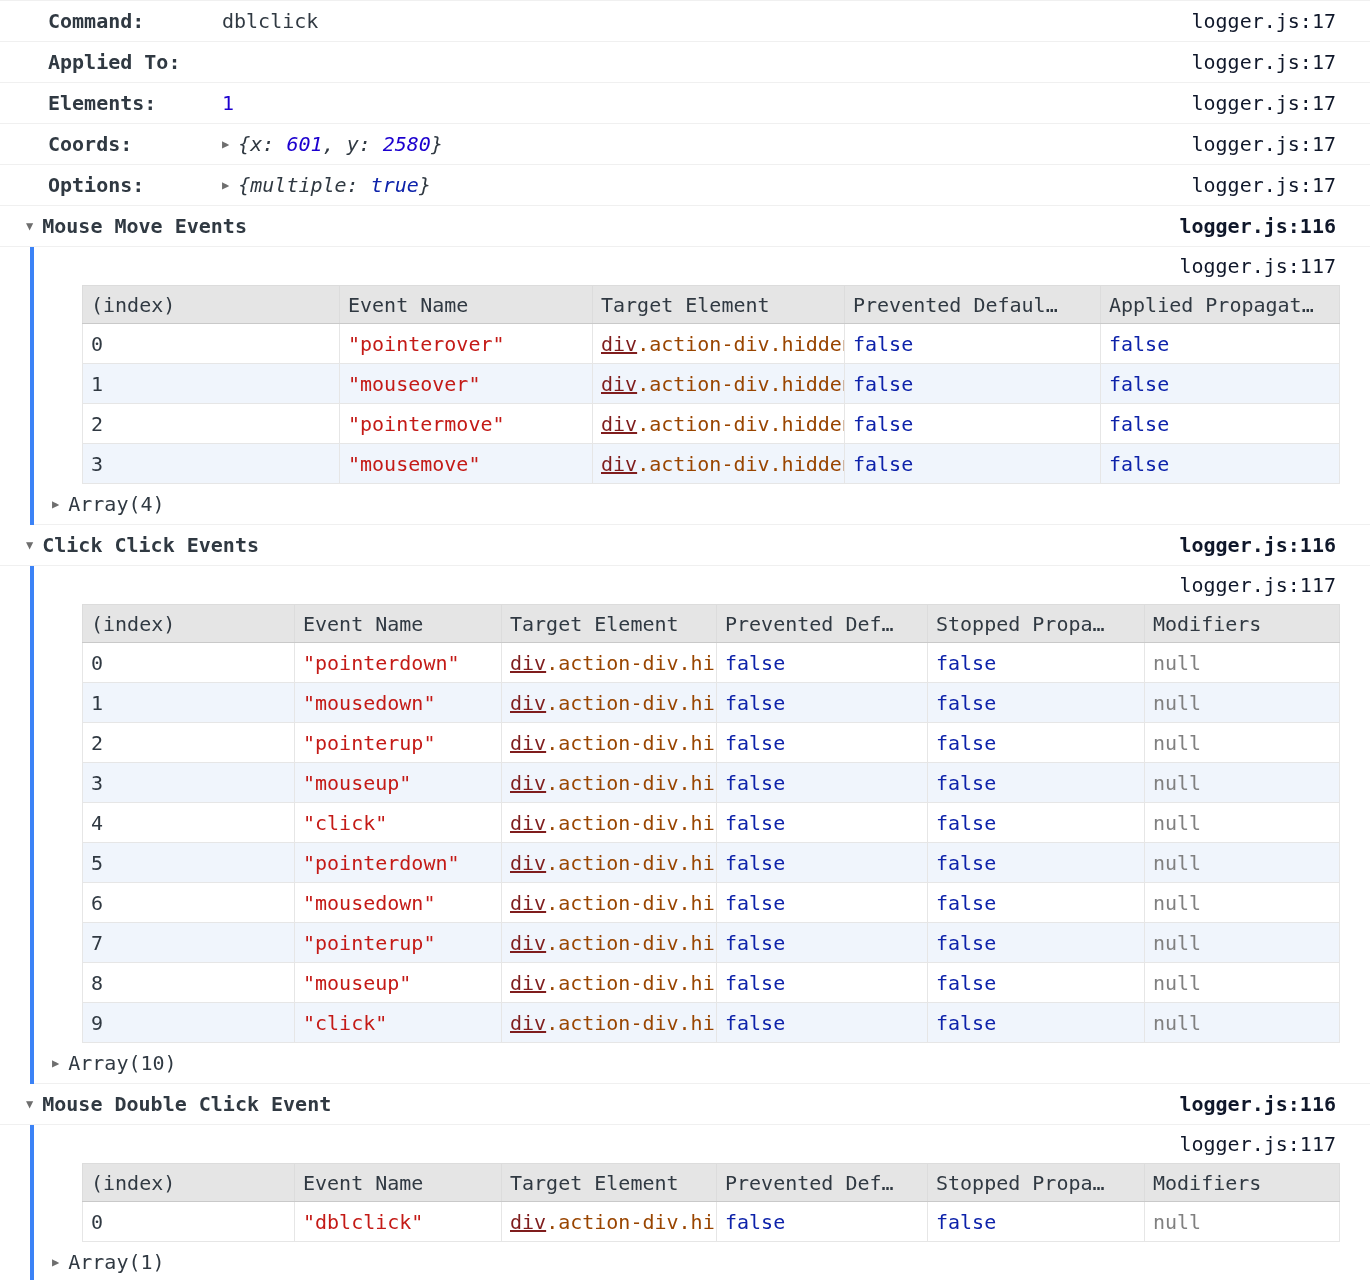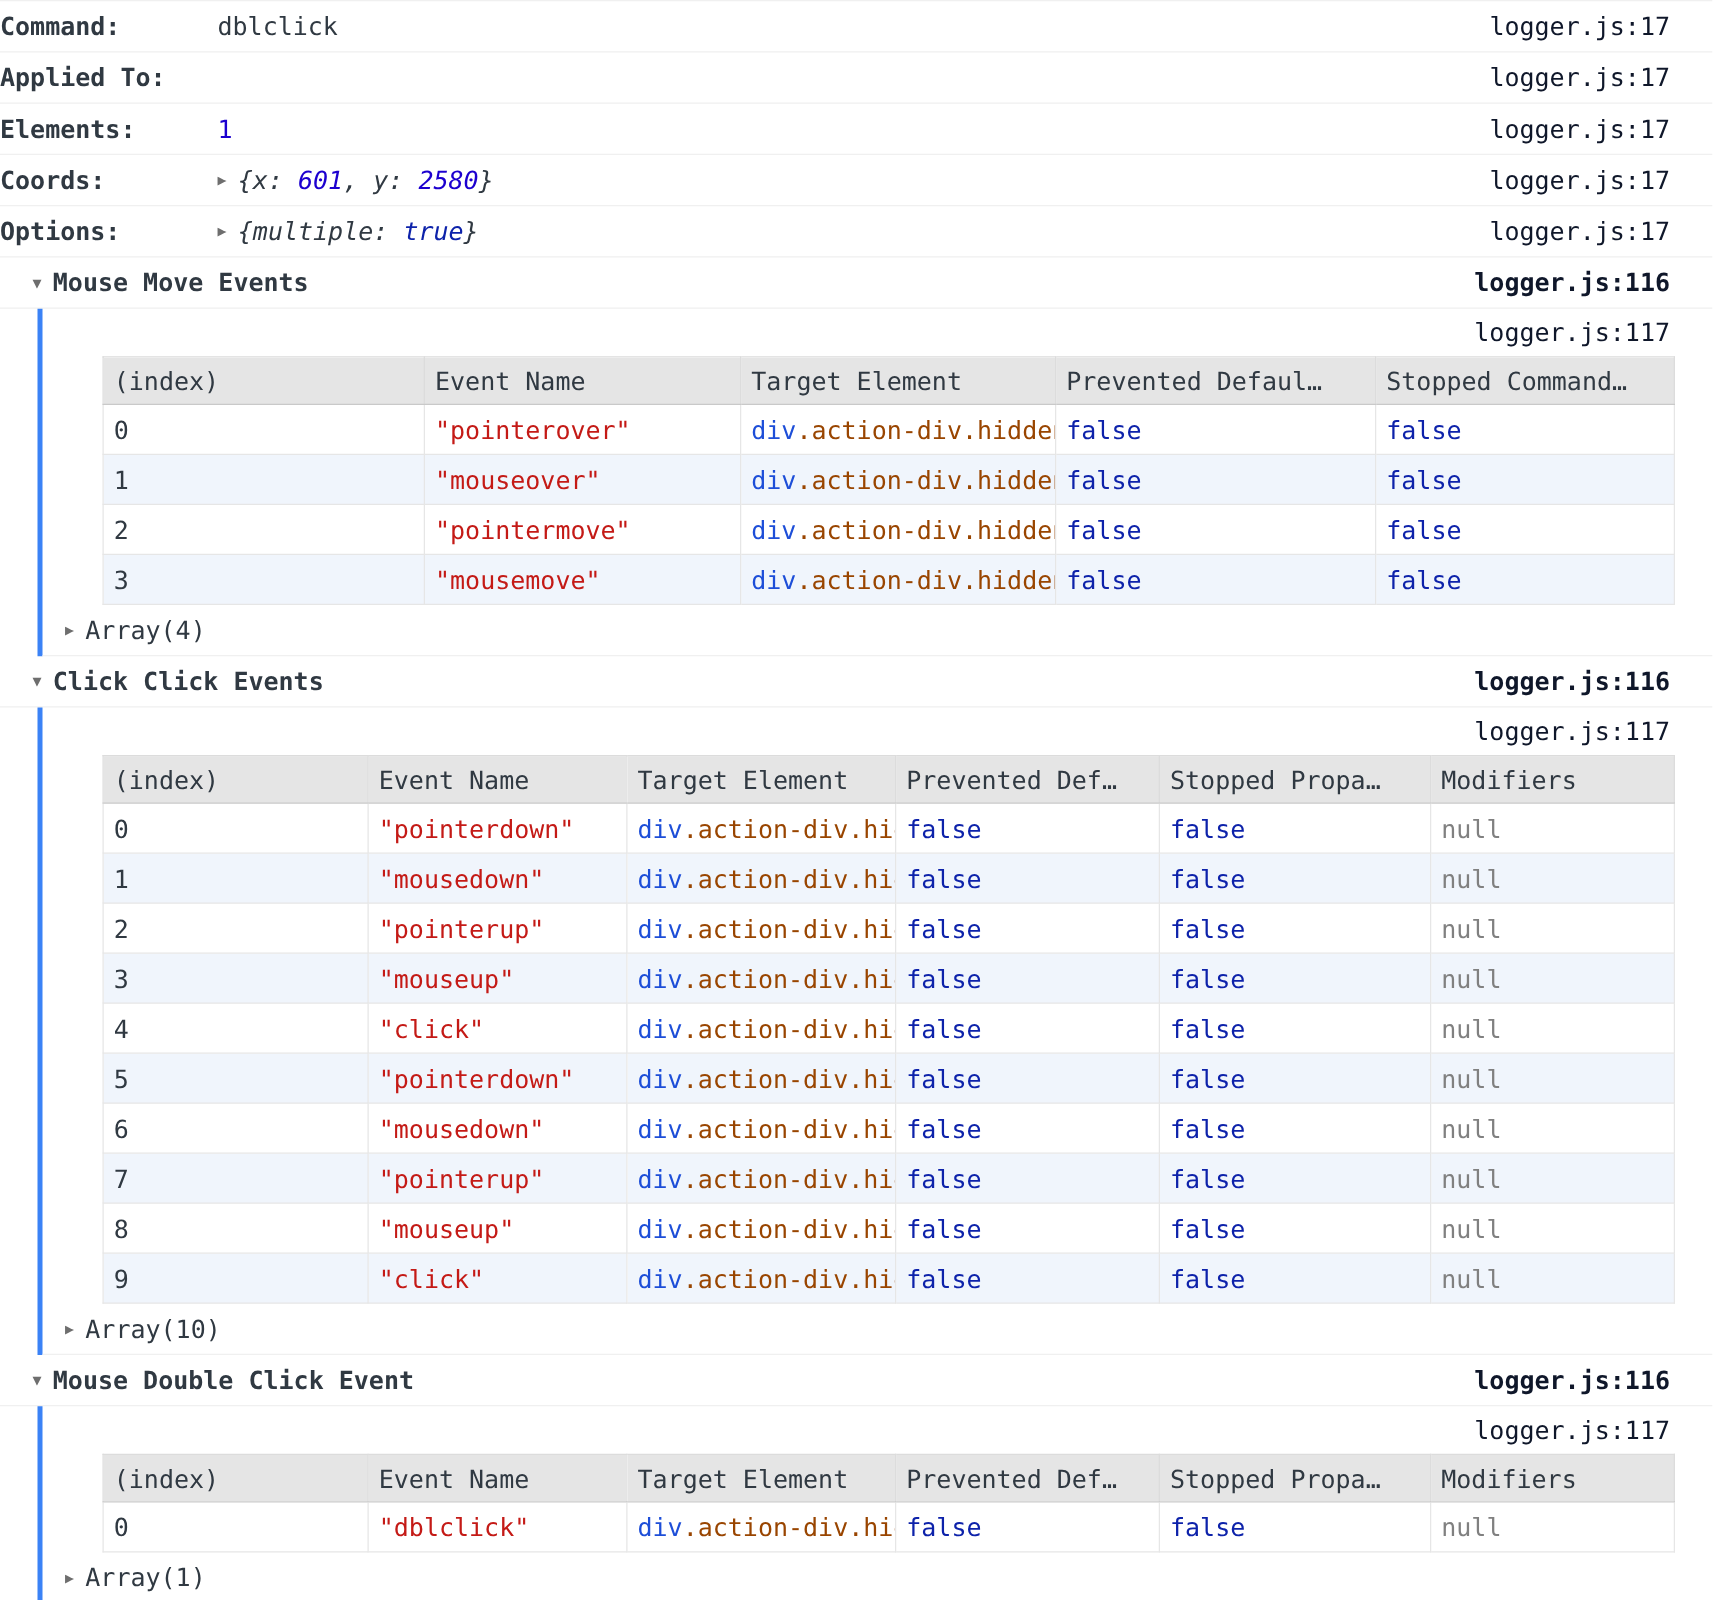--- a/index.html
+++ b/index.html
@@ -14,41 +14,41 @@
   .console { border-top: 1px solid #f0f0f0; }
 
   
   .entry {
     display: flex;
     align-items: center;
     min-height: 41px;
     border-bottom: 1px solid #f0f0f0;
     padding-right: 34px;
   }
-  .plain { }
+  .plain { padding-left: 48px; }
   .label { font-weight: bold; flex: 0 0 174px; white-space: pre; }
   .src-link {
     margin-left: auto;
     color: #0f172a;
     white-space: nowrap;
     cursor: pointer;
   }
   .disclosure {
     color: #6e6e6e;
     font-size: 12px;
     margin-right: 9px;
     flex: 0 0 auto;
   }
 
   
   .val-string { color: #c41a16; }
   .val-bool   { color: #0d22aa; }
   .val-num    { color: #1c00cf; }
   .val-null   { color: #808080; }
-  .node-tag   { color: #1d4ed8; }
+  .node-tag   { color: #7f1d1d; text-decoration: underline; }
   .node-classes { color: #994500; }
   .html-tag   { color: #881280; }
   .html-attr  { color: #994500; }
   .html-val   { color: #1a1aa6; }
   .html-text  { color: #303942; }
   .preview    { font-style: italic; }
   .preview span { font-style: italic; }
   .value-area { display: flex; align-items: center; white-space: pre; }
 
   
@@ -150,21 +150,21 @@
               <col class="c2">
               <col class="c3">
               <col class="c4">
             </colgroup>
           <thead>
             <tr>
               <th>(index)</th>
               <th>Event Name</th>
               <th>Target Element</th>
               <th>Prevented Defaul…</th>
-              <th>Stopped Command…</th>
+              <th>Applied Propagat…</th>
             </tr>
           </thead>
           <tbody>
             <tr>
               <td>0</td>
               <td class="val-string">"pointerover"</td>
               <td><span class="node-tag">div</span><span class="node-classes">.action-div.hidden</span></td>
               <td class="val-bool">false</td>
               <td class="val-bool">false</td>
             </tr>

